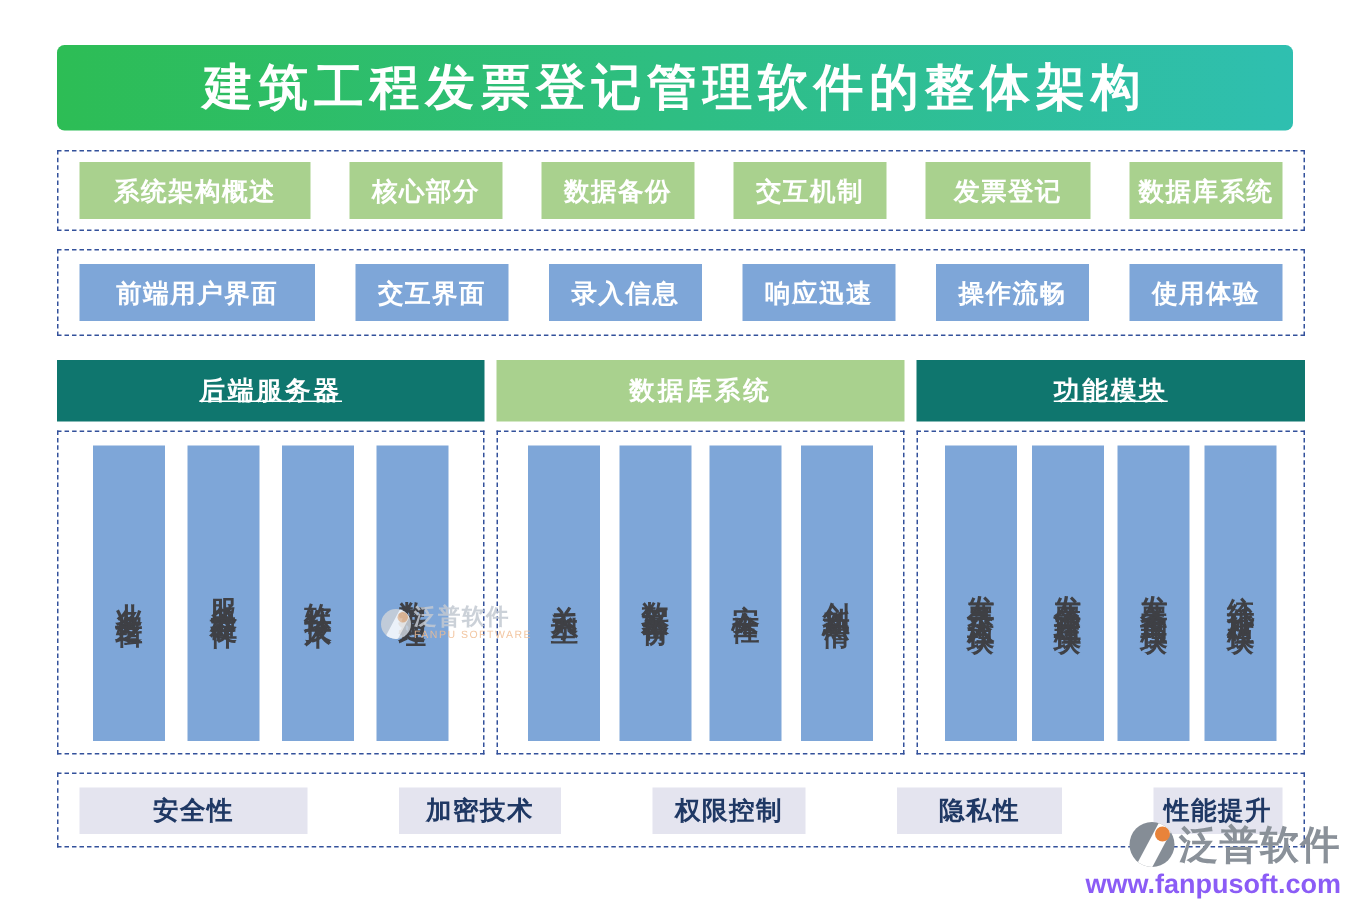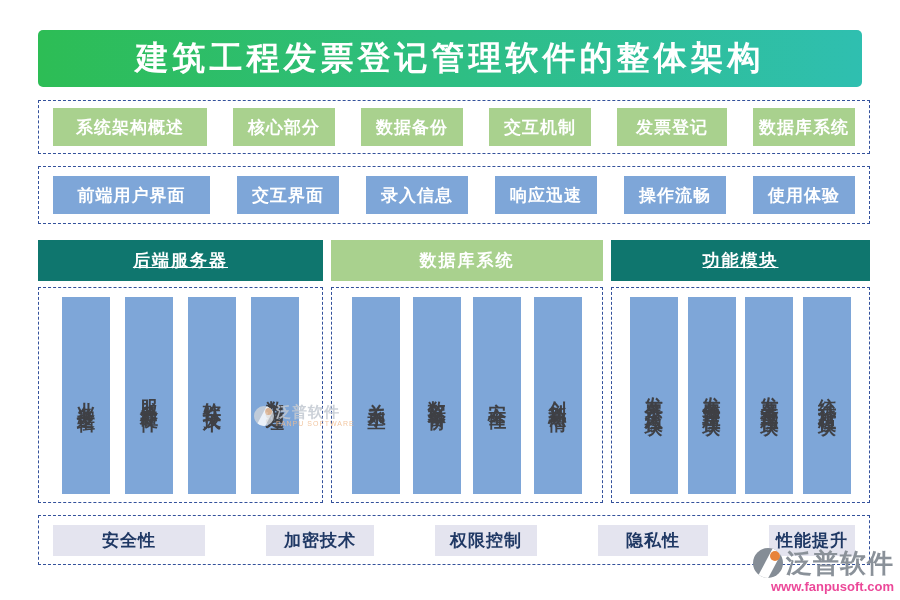--- a/index.html
+++ b/index.html
@@ -77,21 +77,21 @@
   .logo{position:absolute;left:748px;top:548px;width:146px;display:flex;
     flex-direction:column;align-items:flex-end;line-height:1;background:transparent;}
   .logo-top{display:flex;align-items:center;gap:3px;}
   .logo-icon{width:30px;height:30px;border-radius:50%;position:relative;background:#858d96;
     overflow:hidden;flex:none;}
   .logo-icon::after{content:"";position:absolute;left:12px;top:-6px;width:10px;height:44px;
     background:#ffffff;transform:rotate(28deg);}
   .logo-icon::before{content:"";position:absolute;right:3px;top:3px;width:10px;height:10px;
     border-radius:50%;background:#e8833a;z-index:2;}
   .logo-name{color:#8a9199;font-size:26px;font-weight:bold;letter-spacing:1px;}
-  .logo-url{color:#ec4899;font-size:13px;font-weight:bold;margin-top:2px;}
+  .logo-url{color:#8b5cf6;font-size:18px;font-weight:bold;margin-top:2px;}
 </style>
 </head>
 <body>
 
 <div class="canvas">
 
   <div class="title-bar">建筑工程发票登记管理软件的整体架构</div>
 
   <div class="dashed row-frame row1">
     <div class="node green">系统架构概述</div>

